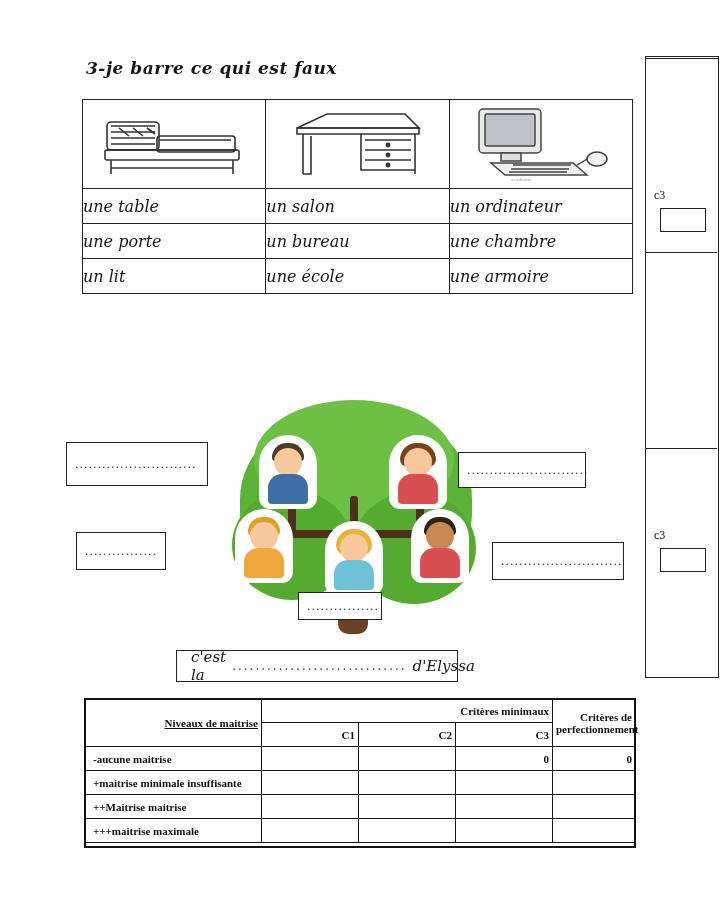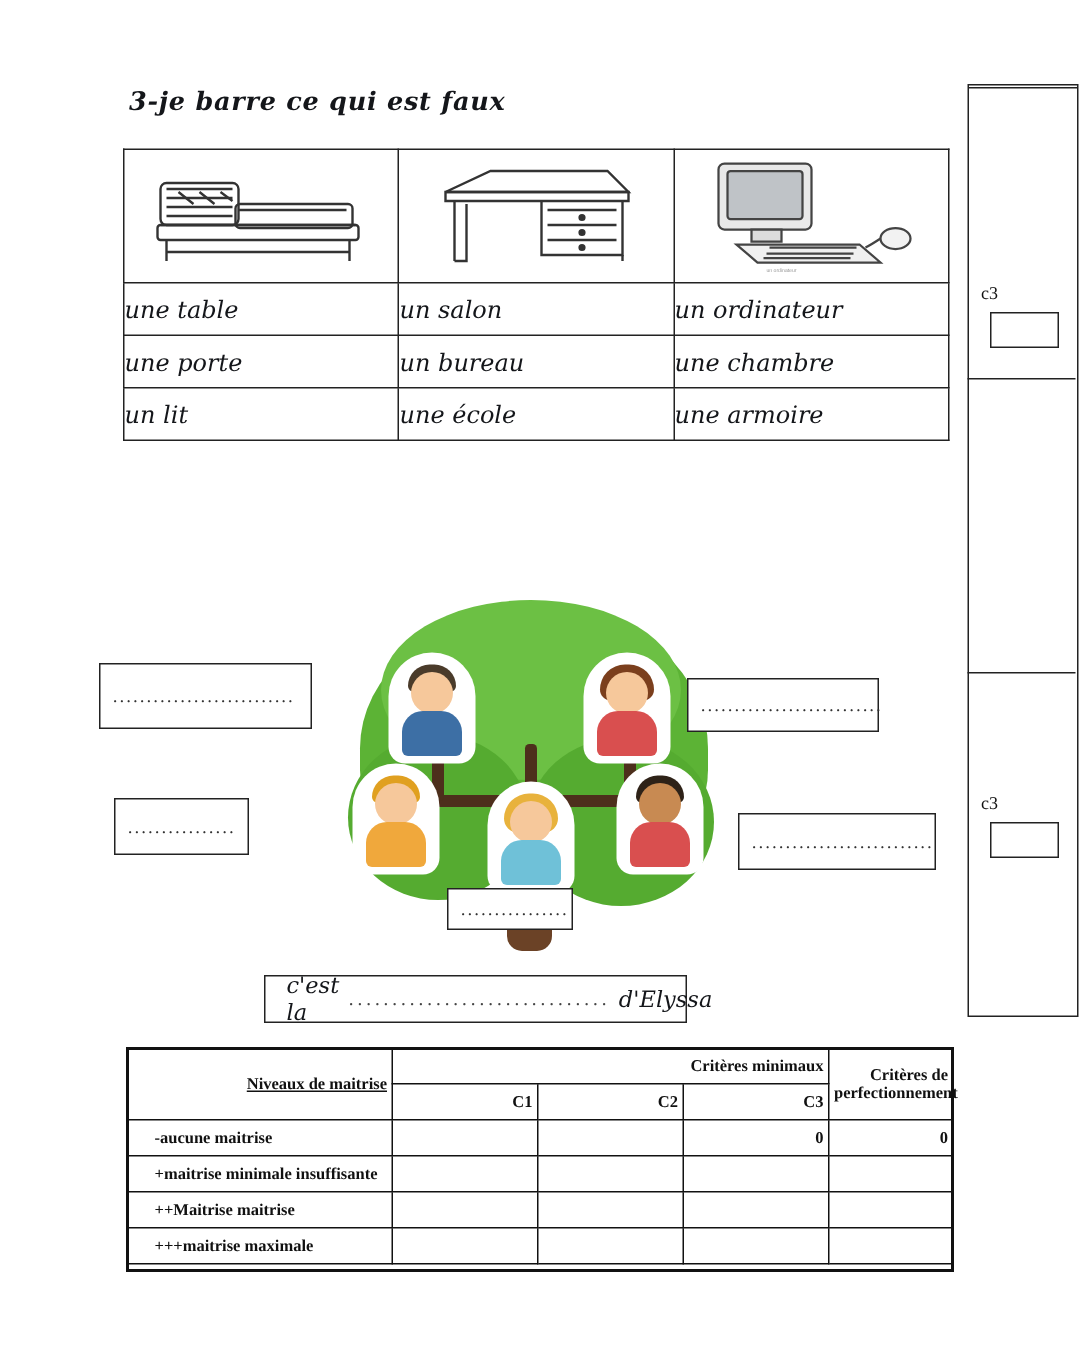--- a/index.html
+++ b/index.html
@@ -211,21 +211,21 @@
     font-weight: bold;
   }
   .grid-table td, .grid-table th {
     border: 1px solid #111;
     height: 21px;
     text-align: right;
     padding: 1px 3px;
   }
   .grid-table td.left {
     text-align: left;
-    padding-left: 18px;
+    padding-left: 8px;
   }
   .outer-frame {
     position: absolute;
     left: 84px; top: 698px;
     width: 552px; height: 150px;
     border: 2px solid #111;
     box-sizing: border-box;
     pointer-events: none;
   }
 </style>

